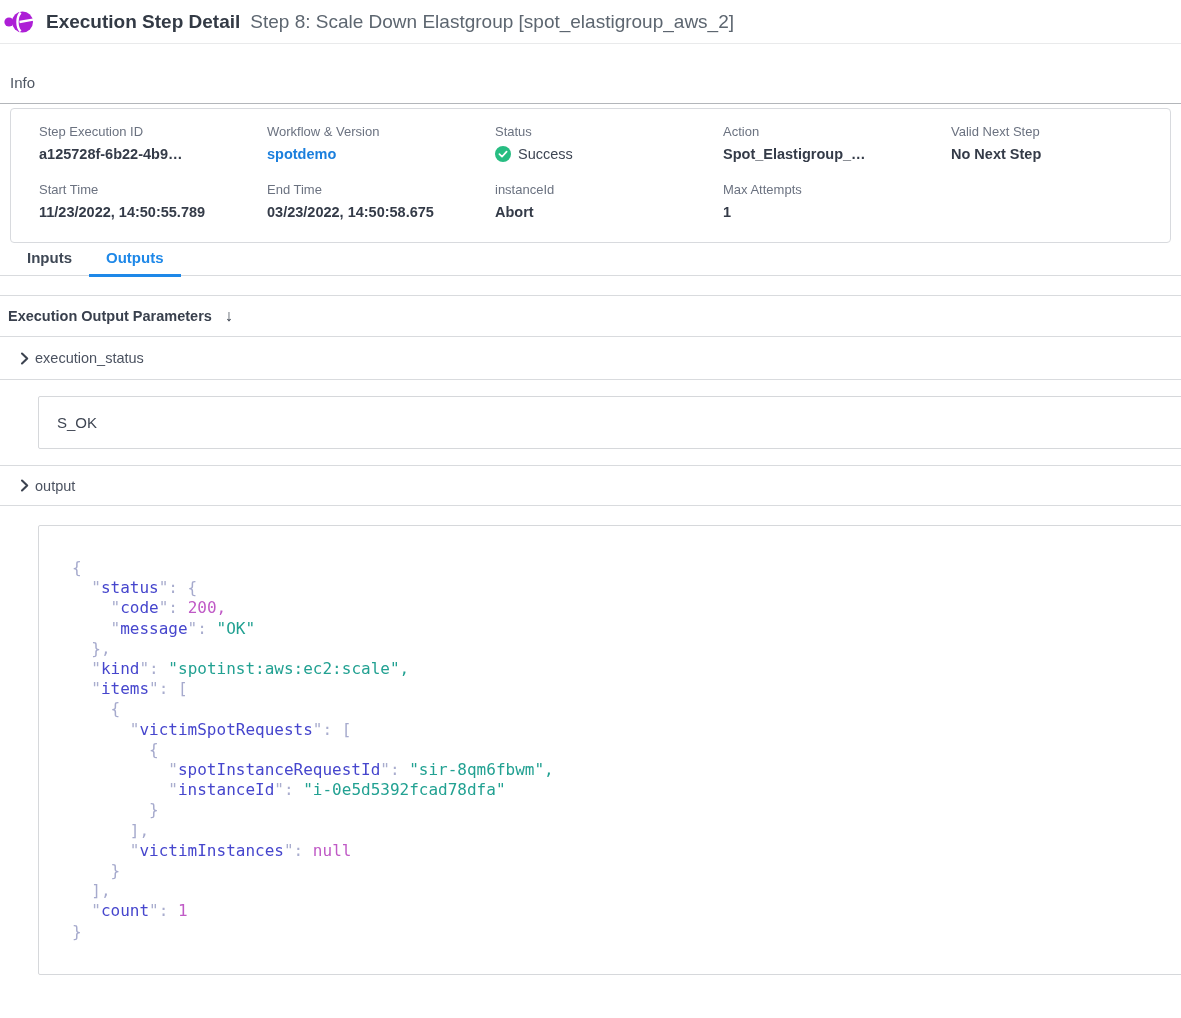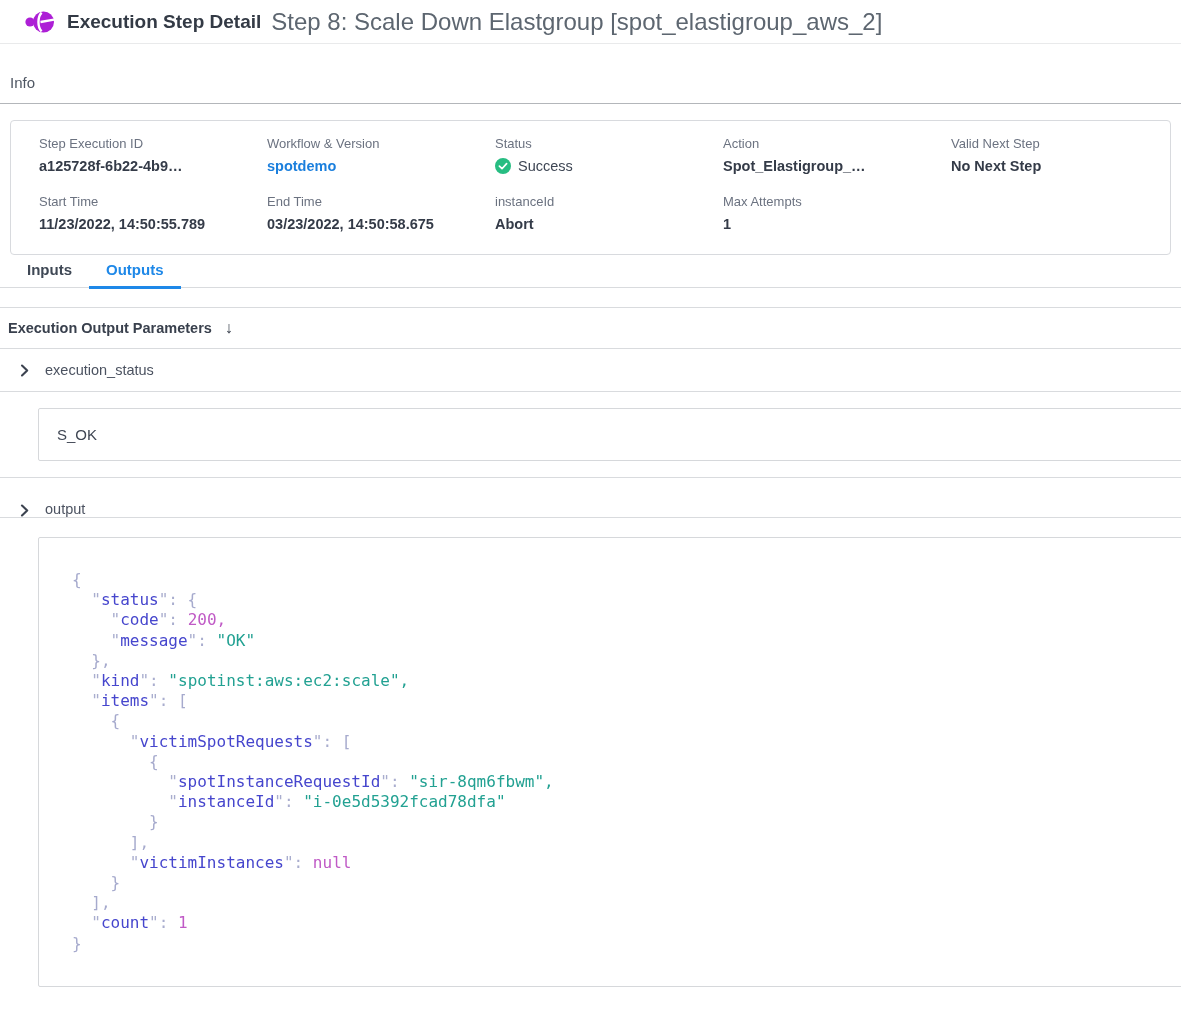--- a/index.html
+++ b/index.html
@@ -5,35 +5,35 @@
   * { box-sizing: border-box; margin: 0; padding: 0; }
   html,body { background:#ffffff; }
   body {
     width:1181px; height:1018px; overflow:hidden; position:relative;
     font-family:"Liberation Sans", sans-serif; color:#3a414e;
   }
 
   
   .header {
     height:44px; display:flex; align-items:center; gap:12px;
-    padding-left:25px; border-bottom:1px solid #e9eaeb;
+    padding-left:4px; border-bottom:1px solid #e9eaeb;
   }
   .logo { display:flex; align-items:center; }
   .header-title { font-size:19px; font-weight:700; color:#333a45; }
-  .header-subtitle { font-size:24px; font-weight:400; color:#5d6670; margin-left:-2px; }
+  .header-subtitle { font-size:19px; font-weight:400; color:#5d6670; margin-left:-2px; }
 
   
   .info-heading {
     margin-top:30px; padding:0 0 12px 10px; border-bottom:1px solid #b3b6ba;
     font-size:15px; color:#4f5763;
   }
 
   
   .info-card {
-    margin:16px 10px 0 10px; border:1px solid #d8dade; border-radius:4px;
+    margin:4px 10px 0 10px; border:1px solid #d8dade; border-radius:4px;
     padding:15px 0 22px 28px;
     display:grid; grid-template-columns:repeat(5, 228px); row-gap:20px;
   }
   .field-label { font-size:13px; color:#6b7280; }
   .field-value { margin-top:7px; font-size:14.5px; font-weight:600; color:#343b48; }
   .field-value.link { color:#1b7fdd; cursor:pointer; }
   .field-value.status { font-weight:400; color:#3e4654; display:flex; align-items:center; gap:7px; }
 
   
   .tabs { display:flex; padding-left:10px; border-bottom:1px solid #d9dbde; }
@@ -47,21 +47,21 @@
   .params-bar {
     margin-top:19px; height:42px; border-top:1px solid #d9dbde; border-bottom:1px solid #d9dbde;
     display:flex; align-items:center; gap:13px; padding-left:8px;
   }
   .params-bar .bar-title { font-size:14.5px; font-weight:600; color:#39404d; }
   .download-arrow { font-size:16px; font-weight:700; color:#39404d; cursor:pointer; line-height:1; }
 
   
   .param-row {
     height:43px; border-bottom:1px solid #d9dbde;
-    display:flex; align-items:center; gap:16px; padding-left:20px; cursor:pointer;
+    display:flex; align-items:center; gap:6px; padding-left:20px; cursor:pointer;
   }
   .param-row .chev { display:flex; align-items:center; }
   .param-row .row-name { font-size:14.5px; color:#4b5260; }
 
   .section-end { border-bottom:1px solid #d9dbde; margin-top:16px; }
 
   
   .value-box {
     margin:16px -2px 0 38px; border:1px solid #d6d8db; border-radius:2px;
     height:53px; display:flex; align-items:center; padding-left:18px;
@@ -164,21 +164,21 @@
   </span>
   <span class="row-name">execution_status</span>
 </div>
 
 <div class="value-box">
   <span>S_OK</span>
 </div>
 
 <div class="section-end"></div>
 
-<div class="param-row" style="height:40px;align-items:flex-end;">
+<div class="param-row" style="height:40px;">
   <span class="chev">
     <svg width="9" height="13" viewBox="0 0 9 13">
       <path d="M2 1.5 L7.2 6.5 L2 11.5" fill="none" stroke="#3c4350" stroke-width="2.1" stroke-linecap="round" stroke-linejoin="round"></path>
     </svg>
   </span>
   <span class="row-name">output</span>
 </div>
 
 <div class="json-box">
   <pre class="json" id="json-view">{

